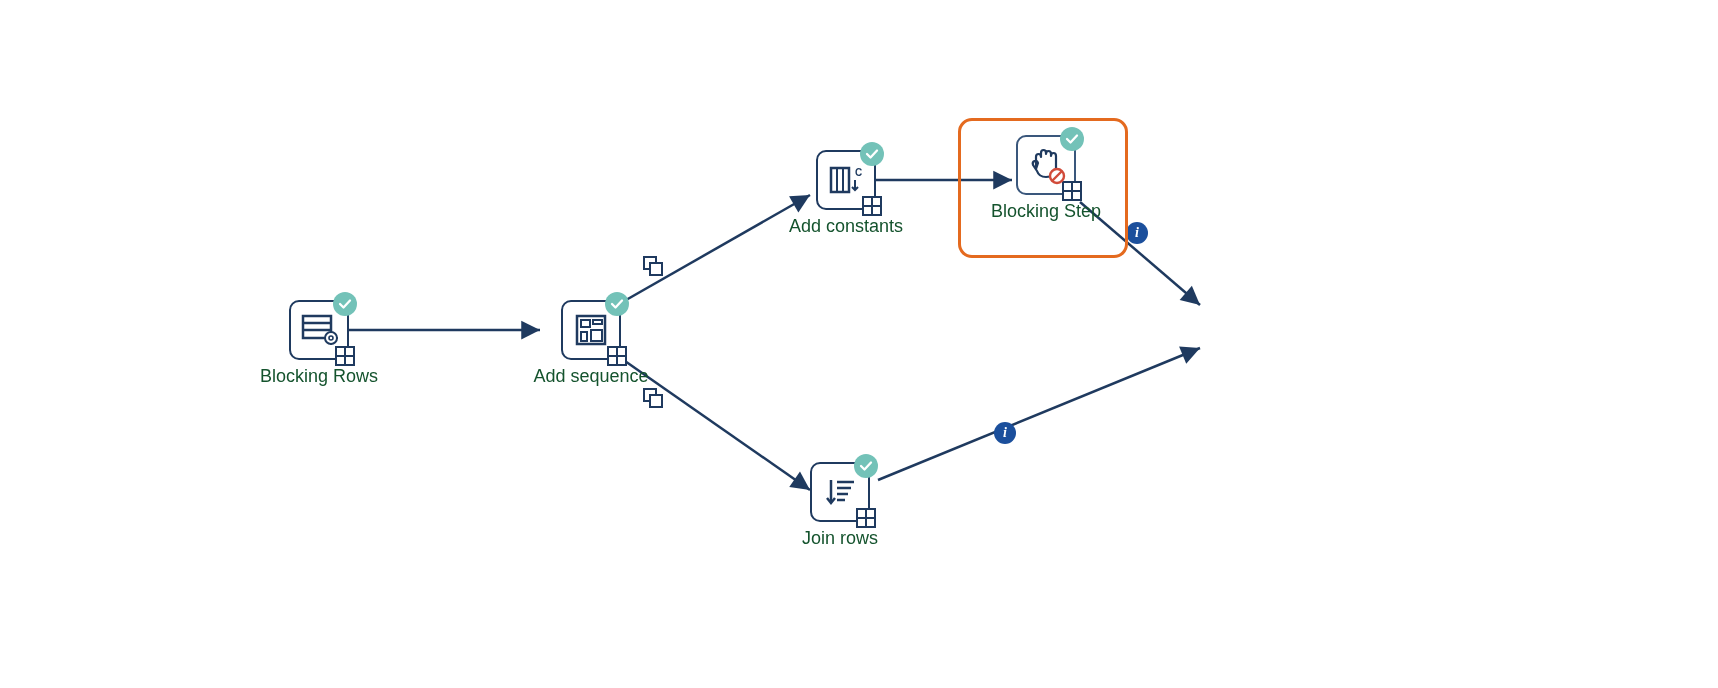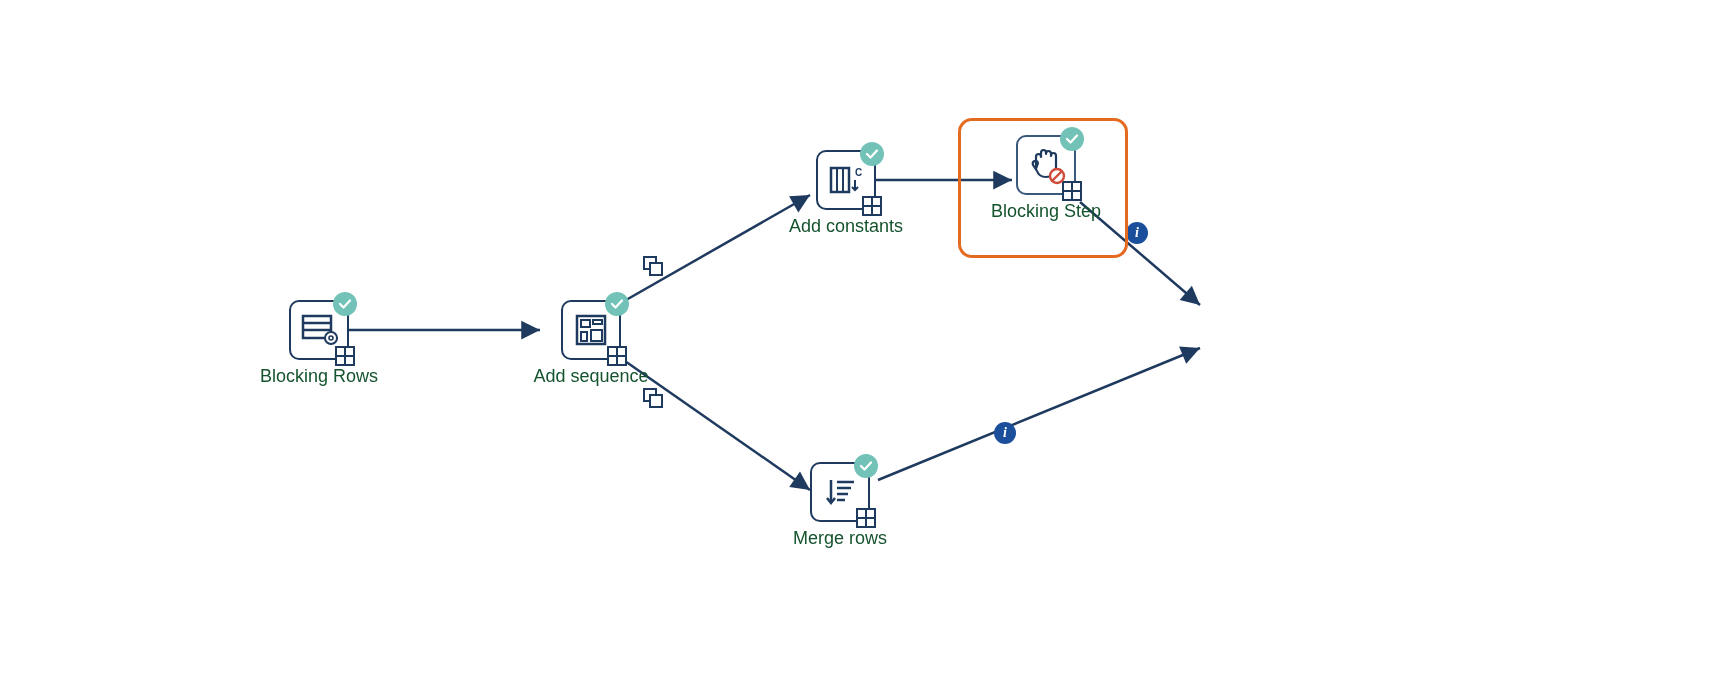--- a/index.html
+++ b/index.html
@@ -252,17 +252,17 @@
       <div class="grid-badge"></div>
       <svg class="icon-center" width="40" height="40" viewBox="0 0 40 40">
         <line x1="11" y1="8" x2="11" y2="30" stroke="#1f3a5f" stroke-width="2.5"></line>
         <path d="M7 26 L11 31 L15 26" fill="none" stroke="#1f3a5f" stroke-width="2.5"></path>
         <line x1="17" y1="10" x2="34" y2="10" stroke="#1f3a5f" stroke-width="2.5"></line>
         <line x1="17" y1="16" x2="31" y2="16" stroke="#1f3a5f" stroke-width="2.5"></line>
         <line x1="17" y1="22" x2="28" y2="22" stroke="#1f3a5f" stroke-width="2.5"></line>
         <line x1="17" y1="28" x2="25" y2="28" stroke="#1f3a5f" stroke-width="2.5"></line>
       </svg>
     </div>
-    <div class="node-label">Merge rows</div>
+    <div class="node-label">Join rows</div>
   </div>
 
 
 </div>
 
 </body></html>

